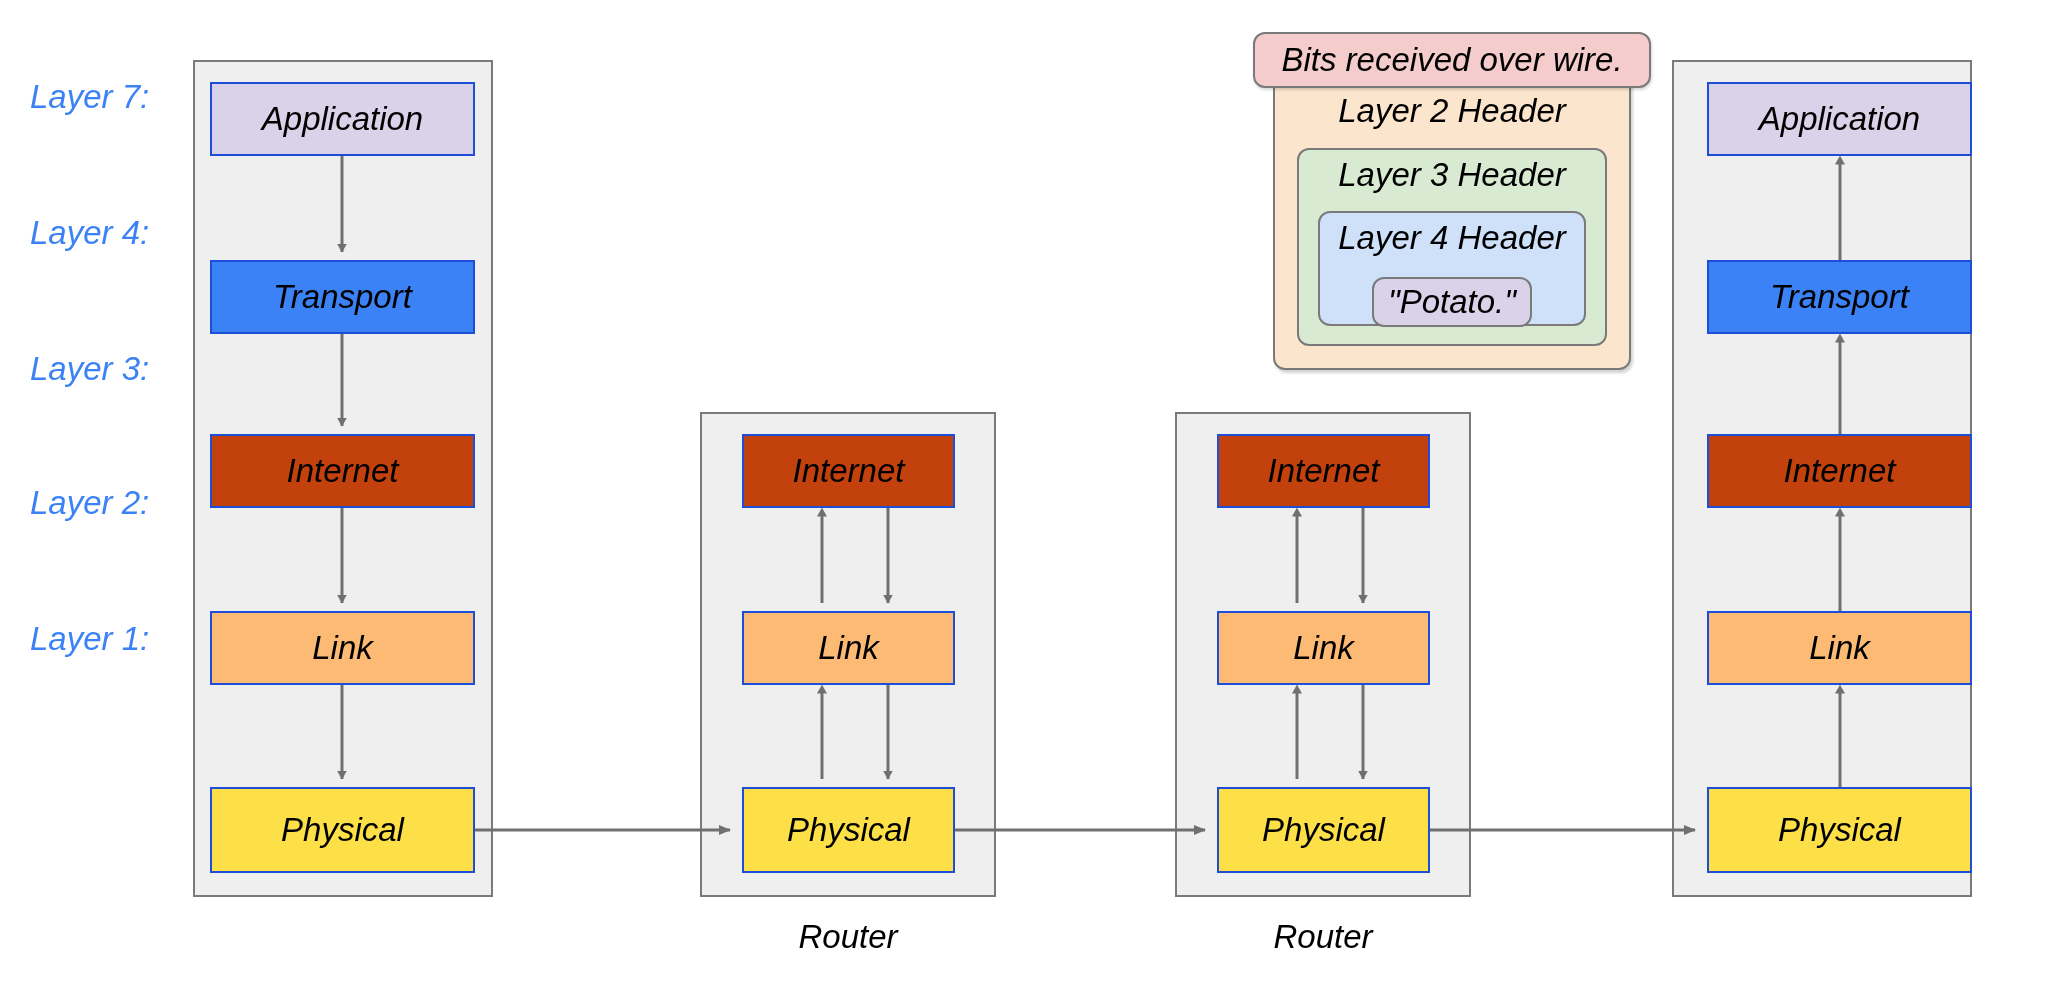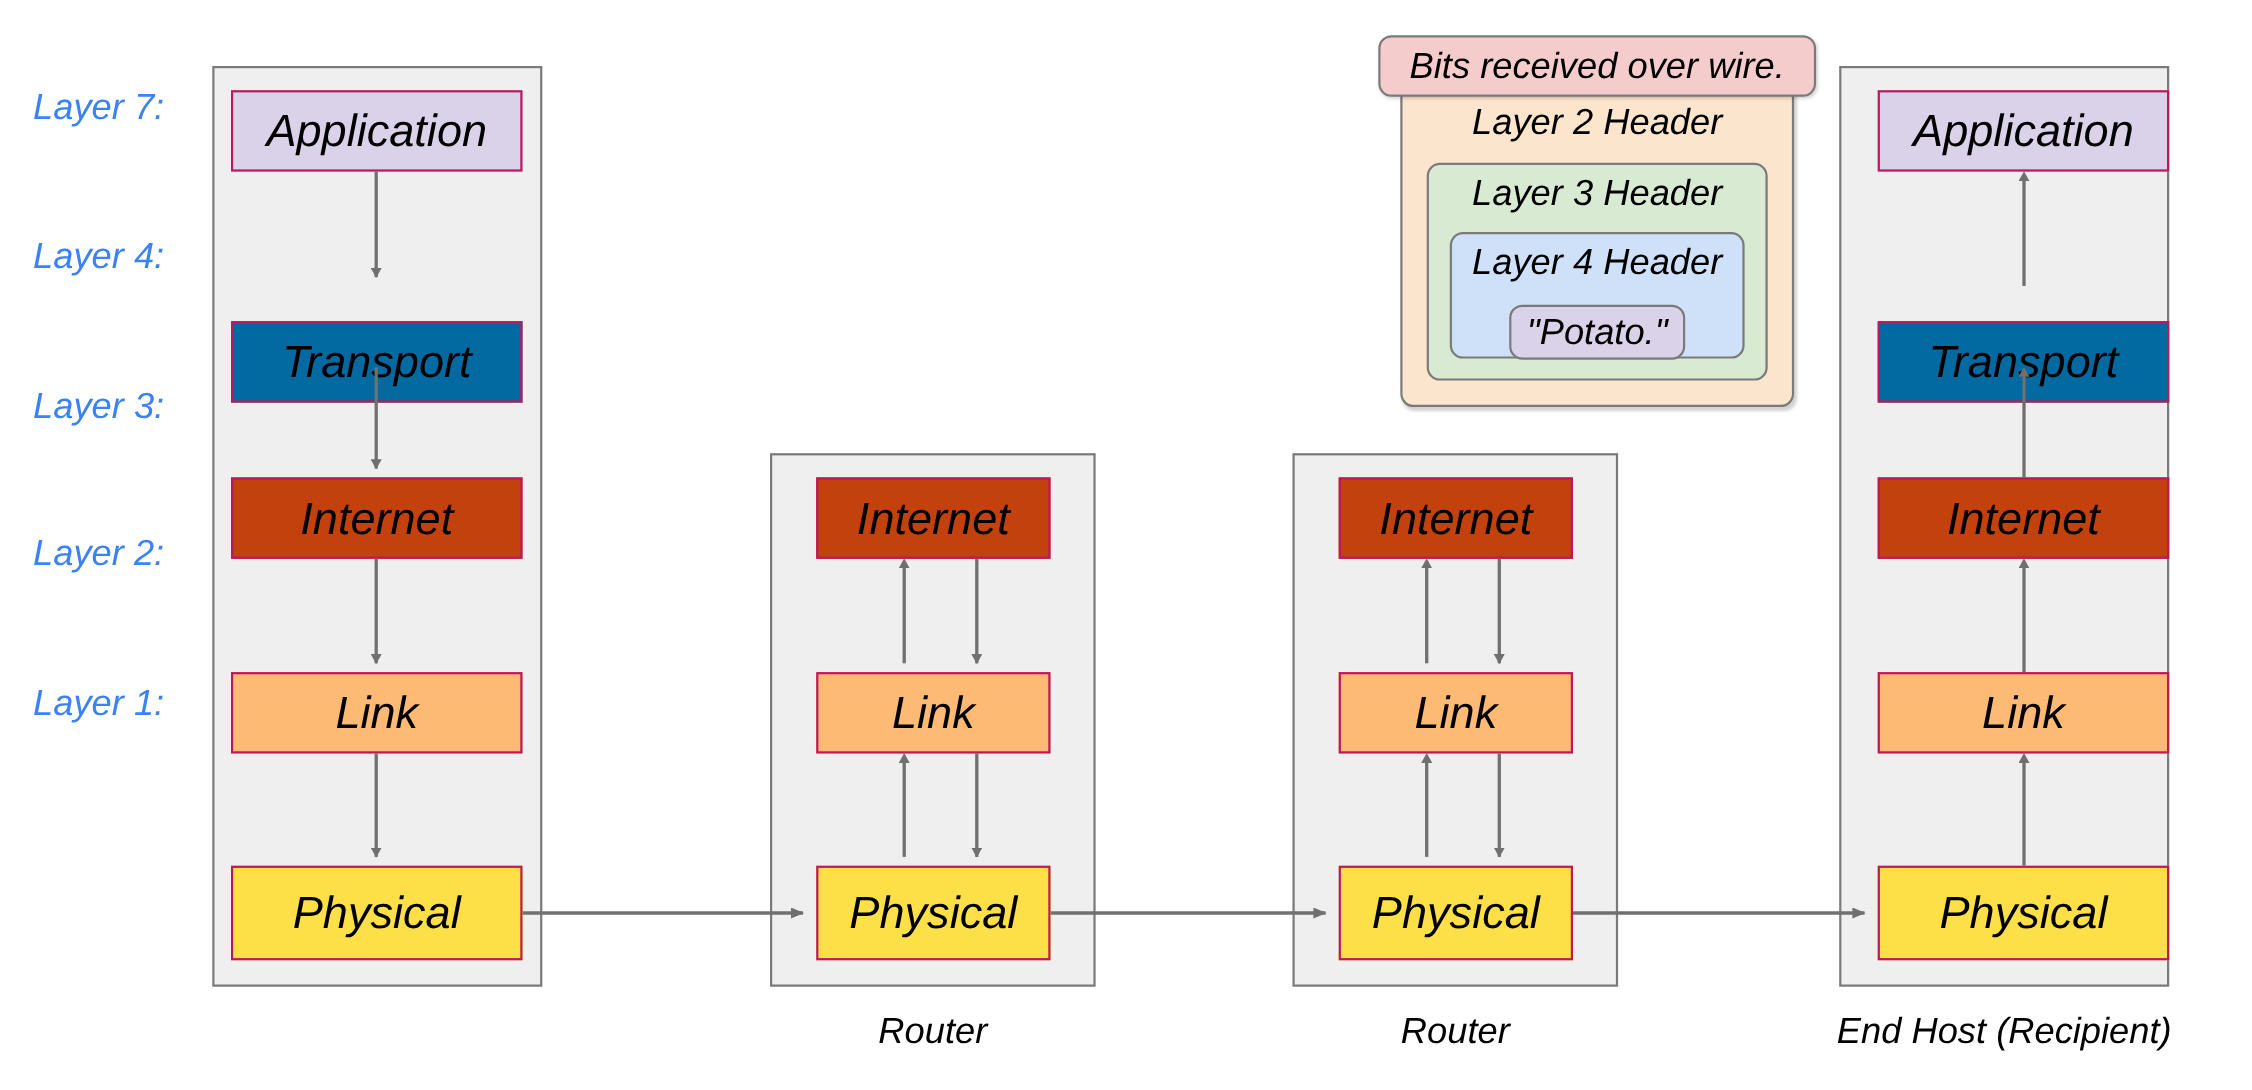--- a/index.html
+++ b/index.html
@@ -32,30 +32,30 @@
   
   .device {
     background: #efefef;
     border: 2px solid #7a7a7a;
     box-sizing: border-box;
   }
 
   
   .layer-box {
     box-sizing: border-box;
-    border: 2px solid #be185d;
+    border: 2px solid #1d4ed8;
     display: flex;
     align-items: center;
     justify-content: center;
-    font-size: 41px;
+    font-size: 33px;
     color: #000000;
     white-space: nowrap;
   }
   .fill-application { background: #d9d2e9; }
-  .fill-transport   { background: #0369a1; margin-top: 32px; }
+  .fill-transport   { background: #3b82f6; }
   .fill-internet    { background: #c2410c; }
   .fill-link        { background: #fdba74; }
   .fill-physical    { background: #fde047; }
 
   
   .device-caption {
     font-size: 33px;
     color: #000000;
     text-align: center;
     white-space: nowrap;
@@ -178,21 +178,20 @@
   <div class="abs layer-box fill-internet" style="left:1707px; top:434px; width:265px; height:74px;">
     <span>Internet</span>
   </div>
   <div class="abs layer-box fill-link" style="left:1707px; top:611px; width:265px; height:74px;">
     <span>Link</span>
   </div>
   <div class="abs layer-box fill-physical" style="left:1707px; top:787px; width:265px; height:86px;">
     <span>Physical</span>
   </div>
 
-  <div class="abs device-caption" style="left:1652px; top:920px; width:340px;">End Host (Recipient)</div>
 
   <div class="abs packet-box packet-outer" style="left:1273px; top:62px; width:358px; height:308px;">
     <span class="packet-label" style="padding-top:28px;">Layer 2 Header</span>
   </div>
 
   <div class="abs packet-box packet-l3" style="left:1297px; top:148px; width:310px; height:198px;">
     <span class="packet-label">Layer 3 Header</span>
   </div>
 
   <div class="abs packet-box packet-l4" style="left:1318px; top:211px; width:268px; height:115px;">

